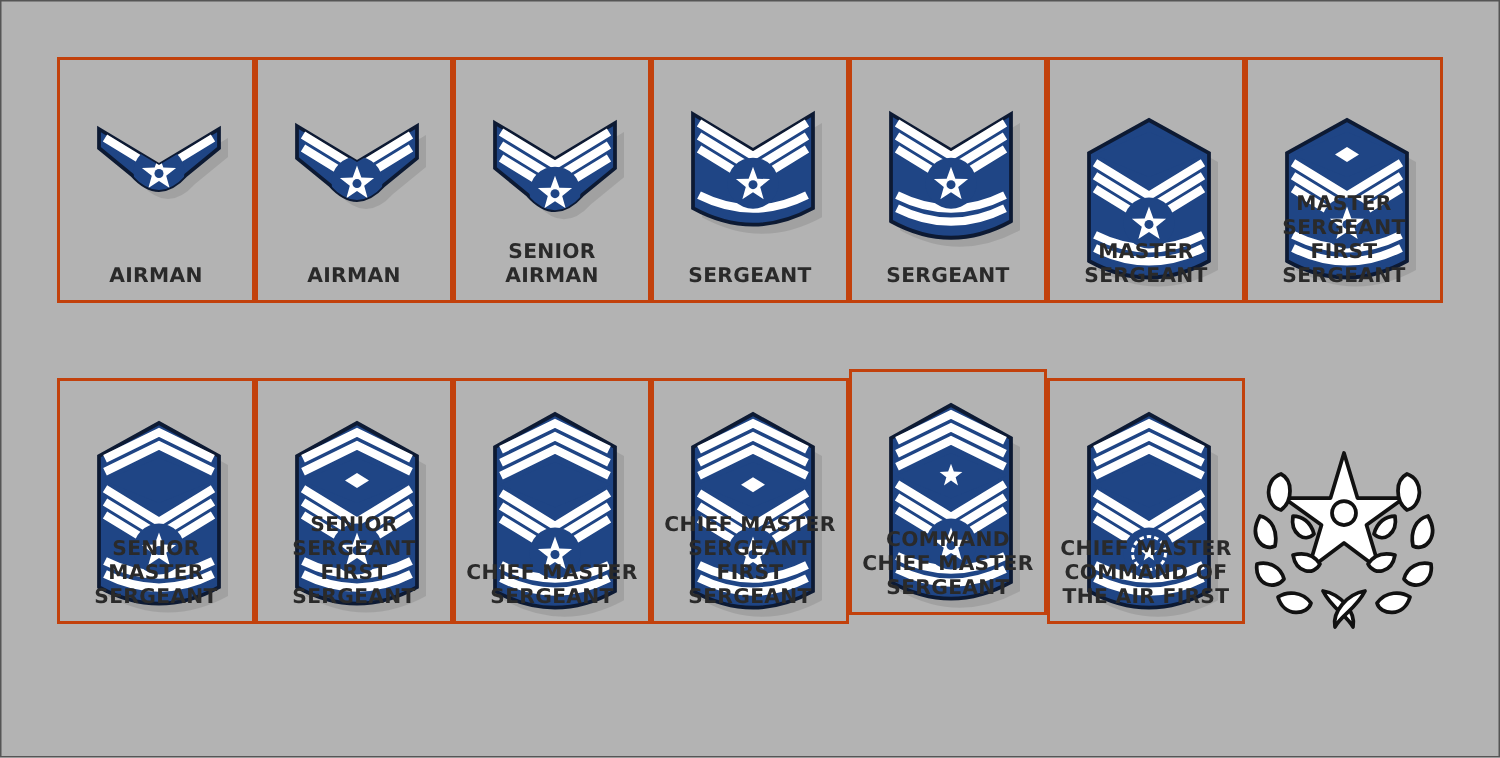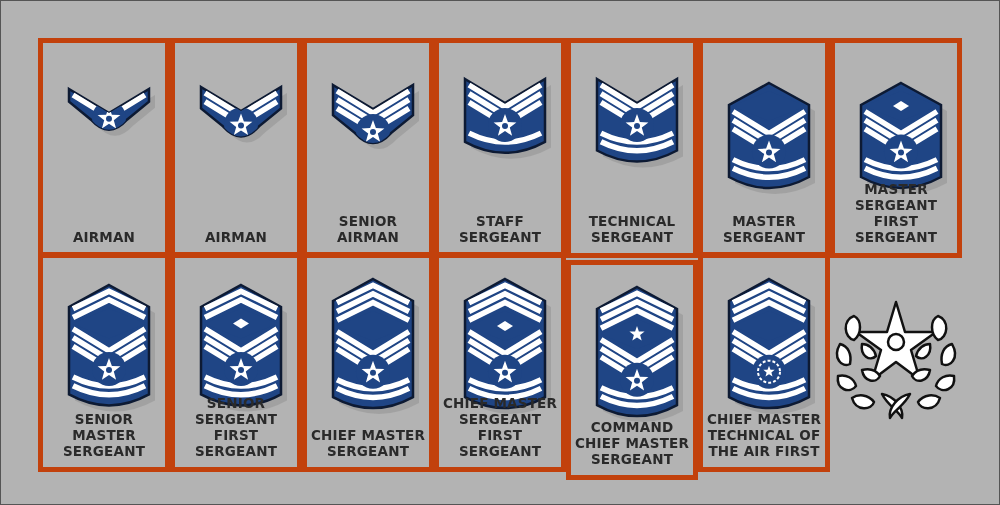--- a/index.html
+++ b/index.html
@@ -1,19 +1,19 @@
 <!DOCTYPE html>
 <html><head>
 <meta charset="utf-8">
 <style>
   html,body{margin:0;padding:0;}
   body{width:1000px;height:505px;background:#b3b3b3;position:relative;overflow:hidden;font-family:"DejaVu Sans","Liberation Sans",sans-serif;}
   .frame{position:absolute;left:0;top:0;width:998px;height:503px;border:1px solid #555;}
   .grid{position:absolute;left:38px;top:38px;}
-  .cell{position:absolute;width:132px;height:220px;border:5px solid #c2410c;box-sizing:border-box;}
+  .cell{position:absolute;width:132px;height:164px;border:2px solid #c2410c;box-sizing:border-box;}
   .cell .label{position:absolute;left:0;right:0;bottom:8px;text-align:center;font-size:13.5px;font-weight:bold;color:#2a2a2a;line-height:16px;letter-spacing:0.2px;}
   .cell .label span{display:block;}
   .cell svg{position:absolute;left:0;top:0;}
   .badge-free{position:absolute;left:832px;top:298px;}
 </style>
 </head>
 <body>
 
 <div class="frame"></div>
 <div class="grid" id="grid">
@@ -86,21 +86,20 @@
           <path d="M30 42 L66 64 L102 42" fill="none" stroke="#ffffff" stroke-width="5.5"></path>
           <path d="M30 50.7 L66 72.7 L102 50.7" fill="none" stroke="#ffffff" stroke-width="5.5"></path>
           <path d="M30 59.4 L66 81.4 L102 59.4" fill="none" stroke="#ffffff" stroke-width="5.5"></path>
           <path d="M30 90.1 Q66 108.1 102 90.1" fill="none" stroke="#ffffff" stroke-width="5.5"></path>
           <circle cx="66" cy="82.1" r="17" fill="#1f4585"></circle>
           <path d="M66.0 71.1L68.9 79.1L77.4 79.4L70.8 84.6L73.1 92.8L66.0 88.1L58.9 92.8L61.2 84.6L54.6 79.4L63.1 79.1Z" fill="#ffffff"></path>
           <circle cx="66" cy="83.1" r="3" fill="#1f4585"></circle>
         </g>
       </svg>
       <div class="label">
-        <span>STAFF</span>
         <span>SERGEANT</span>
       </div>
     </div>
     <div class="cell" style="left: 528px; top: 0px;">
       <svg width="132" height="175" viewBox="0 0 132 175">
         <path d="M26 36 L66 60 L106 36 L106 107.5 Q66 129.5 26 107.5 Z" transform="translate(6,6)" fill="#9a9a9a" opacity="0.7"></path>
         <path d="M26 36 L66 60 L106 36 L106 107.5 Q66 129.5 26 107.5 Z" fill="#1f4585" stroke="#0d1a33" stroke-width="2.5"></path>
         <clipPath id="c-technical-sergeant">
           <path d="M26 36 L66 60 L106 36 L106 107.5 Q66 129.5 26 107.5 Z"></path>
         </clipPath>
@@ -109,21 +108,20 @@
           <path d="M30 50.7 L66 72.7 L102 50.7" fill="none" stroke="#ffffff" stroke-width="5.5"></path>
           <path d="M30 59.4 L66 81.4 L102 59.4" fill="none" stroke="#ffffff" stroke-width="5.5"></path>
           <path d="M30 90.1 Q66 108.1 102 90.1" fill="none" stroke="#ffffff" stroke-width="5.5"></path>
           <path d="M30 98.8 Q66 116.8 102 98.8" fill="none" stroke="#ffffff" stroke-width="5.5"></path>
           <circle cx="66" cy="82.1" r="17" fill="#1f4585"></circle>
           <path d="M66.0 71.1L68.9 79.1L77.4 79.4L70.8 84.6L73.1 92.8L66.0 88.1L58.9 92.8L61.2 84.6L54.6 79.4L63.1 79.1Z" fill="#ffffff"></path>
           <circle cx="66" cy="83.1" r="3" fill="#1f4585"></circle>
         </g>
       </svg>
       <div class="label">
-        <span>TECHNICAL</span>
         <span>SERGEANT</span>
       </div>
     </div>
     <div class="cell" style="left: 660px; top: 0px;">
       <svg width="132" height="175" viewBox="0 0 132 175">
         <path d="M66 40 L106 62 L106 134 Q66 156 26 134 L26 62 Z" transform="translate(6,6)" fill="#9a9a9a" opacity="0.7"></path>
         <path d="M66 40 L106 62 L106 134 Q66 156 26 134 L26 62 Z" fill="#1f4585" stroke="#0d1a33" stroke-width="2.5"></path>
         <clipPath id="c-master-sergeant">
           <path d="M66 40 L106 62 L106 134 Q66 156 26 134 L26 62 Z"></path>
         </clipPath>
@@ -277,21 +275,21 @@
           <circle cx="66" cy="115.69999999999999" r="3" fill="#1f4585"></circle>
         </g>
       </svg>
       <div class="label">
         <span>CHIEF MASTER</span>
         <span>SERGEANT</span>
         <span>FIRST</span>
         <span>SERGEANT</span>
       </div>
     </div>
-    <div class="cell" style="left: 528px; top: 222px;">
+    <div class="cell" style="left: 528px; top: 208px;">
       <svg width="132" height="175" viewBox="0 0 132 175">
         <path d="M66 22 L106 44 L106 140.1 Q66 162.1 26 140.1 L26 44 Z" transform="translate(6,6)" fill="#9a9a9a" opacity="0.7"></path>
         <path d="M66 22 L106 44 L106 140.1 Q66 162.1 26 140.1 L26 44 Z" fill="#1f4585" stroke="#0d1a33" stroke-width="2.5"></path>
         <clipPath id="c-command-chief-master-sergeant">
           <path d="M66 22 L106 44 L106 140.1 Q66 162.1 26 140.1 L26 44 Z"></path>
         </clipPath>
         <g clip-path="url(#c-command-chief-master-sergeant)">
           <path d="M30 45.8 L66 28.2 L102 45.8" fill="none" stroke="#ffffff" stroke-width="5.5"></path>
           <path d="M30 54.5 L66 36.9 L102 54.5" fill="none" stroke="#ffffff" stroke-width="5.5"></path>
           <path d="M30 63.199999999999996 L66 45.599999999999994 L102 63.199999999999996" fill="none" stroke="#ffffff" stroke-width="5.5"></path>
@@ -330,21 +328,21 @@
           <path d="M30 92 L66 114 L102 92" fill="none" stroke="#ffffff" stroke-width="5.5"></path>
           <path d="M30 122.69999999999999 Q66 140.7 102 122.69999999999999" fill="none" stroke="#ffffff" stroke-width="5.5"></path>
           <path d="M30 131.39999999999998 Q66 149.39999999999998 102 131.39999999999998" fill="none" stroke="#ffffff" stroke-width="5.5"></path>
           <circle cx="66" cy="114.69999999999999" r="17" fill="#1f4585"></circle>
           <circle cx="66" cy="114.69999999999999" r="11" fill="none" stroke="#ffffff" stroke-width="2" stroke-dasharray="3 2"></circle>
           <path d="M66.0 108.7L67.5 112.7L71.7 112.8L68.4 115.5L69.5 119.6L66.0 117.2L62.5 119.6L63.6 115.5L60.3 112.8L64.5 112.7Z" fill="#ffffff"></path>
         </g>
       </svg>
       <div class="label">
         <span>CHIEF MASTER</span>
-        <span>TECHNICAL OF</span>
+        <span>COMMAND OF</span>
         <span>THE AIR FIRST</span>
       </div>
     </div>
   </div>
 
 <div class="badge-free">
 <svg width="130" height="130" viewBox="0 0 130 130">
   <g fill="#fff" stroke="#111" stroke-width="2.5" stroke-linejoin="round">
     <path d="M64 4 L73 34 L104 34 L79 52 L88 82 L64 64 L40 82 L49 52 L24 34 L55 34 Z"></path>
   </g>

